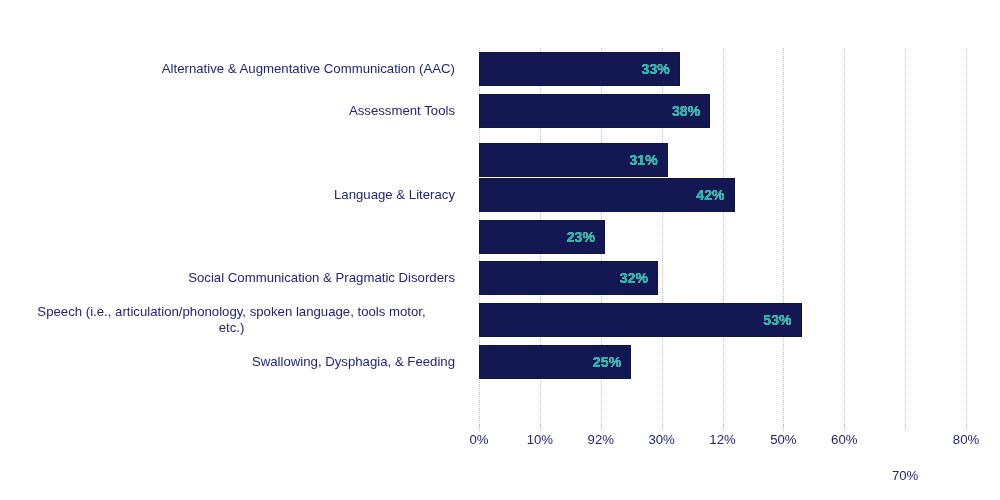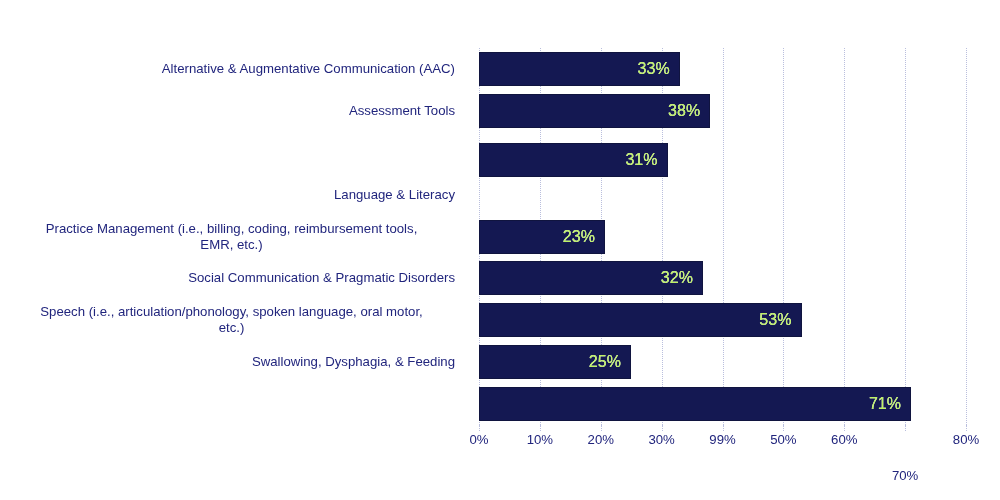--- a/index.html
+++ b/index.html
@@ -84,23 +84,23 @@
       radial-gradient(circle at 1px 1px, #30369b0 0.9px, rgba(0,0,0,0) 1.2px),
       radial-gradient(circle at 3px 3px, #30369b0 0.9px, rgba(0,0,0,0) 1.2px);
     background-size: 4px 4px, 4px 4px;
     border: 1px solid #10143f;
     display: flex;
     align-items: center;
     justify-content: flex-end;
     overflow: hidden;
   }
   .bar-value {
-    color: #bef264;
-    font-size: 16px;
-    font-weight: normal;
+    color: #14b8a6;
+    font-size: 14px;
+    font-weight: bold;
     letter-spacing: 0.1px;
     padding-right: 9px;
     white-space: nowrap;
     text-shadow: 0 0 0 #fff;
   }
 
   
   #category-labels {
     position: absolute;
     left: 0px;
@@ -146,24 +146,22 @@
 </style>
 </head>
 <body>
 
 <div id="chart-root">
 
   <div id="category-labels">
       <div class="cat-label" style="top: 12.9444px;">Alternative &amp; Augmentative Communication (AAC)</div>
       <div class="cat-label" style="top: 54.8333px;">Assessment Tools</div>
       <div class="cat-label" style="top: 138.611px;">Language &amp; Literacy</div>
-      <div class="cat-label two-line" style="top: 172.5px;">Practice Management (i.e., billing, coding, reimbursement tools,
-EMR, etc.)</div>
       <div class="cat-label" style="top: 222.389px;">Social Communication &amp; Pragmatic Disorders</div>
-      <div class="cat-label two-line" style="top: 256.278px;">Speech (i.e., articulation/phonology, spoken language, oral motor,
+      <div class="cat-label two-line" style="top: 256.278px;">Speech (i.e., articulation/phonology, spoken language, tools motor,
 etc.)</div>
       <div class="cat-label" style="top: 306.167px;">Swallowing, Dysphagia, &amp; Feeding</div>
     </div>
 
   <div id="plot-area">
     <div id="gridlines">
         <div class="gridline axis-zero" style="left: 0px;"></div>
         <div class="gridline" style="left: 60.875px;"></div>
         <div class="gridline" style="left: 121.75px;"></div>
         <div class="gridline" style="left: 182.625px;"></div>
@@ -182,65 +180,65 @@
         <div class="bar-row" style="top: 45.8333px;">
           <div class="bar" style="width: 231.325px;">
             <span class="bar-value">38%</span>
           </div>
         </div>
         <div class="bar-row" style="top: 95px;">
           <div class="bar" style="width: 188.713px;">
             <span class="bar-value">31%</span>
           </div>
         </div>
+        <div class="bar-row" style="top: 129.611px;">
+          <div class="bar" style="width: 255.675px;">
+            <span class="bar-value">42%</span>
+          </div>
+        </div>
         <div class="bar-row" style="top: 171.5px;">
           <div class="bar" style="width: 126px;">
             <span class="bar-value">23%</span>
           </div>
         </div>
         <div class="bar-row" style="top: 213.389px;">
-          <div class="bar" style="width: 224px;">
+          <div class="bar" style="width: 179px;">
             <span class="bar-value">32%</span>
           </div>
         </div>
         <div class="bar-row" style="top: 255.278px; border-radius: 15px;">
           <div class="bar" style="width: 322.637px;">
             <span class="bar-value">53%</span>
           </div>
         </div>
         <div class="bar-row" style="top: 297.167px;">
           <div class="bar" style="width: 152.188px;">
             <span class="bar-value">25%</span>
-          </div>
-        </div>
-        <div class="bar-row" style="top: 339.056px;">
-          <div class="bar" style="width: 432.212px;">
-            <span class="bar-value">71%</span>
           </div>
         </div>
       </div>
   </div>
 
   <div id="ticks">
       <div class="tickmark" style="left: 0px;"></div>
       <div class="tickmark" style="left: 60.875px;"></div>
       <div class="tickmark" style="left: 121.75px;"></div>
       <div class="tickmark" style="left: 182.625px;"></div>
       <div class="tickmark" style="left: 243.5px;"></div>
       <div class="tickmark" style="left: 304.375px;"></div>
       <div class="tickmark" style="left: 365.25px;"></div>
       <div class="tickmark" style="left: 426.125px;"></div>
       <div class="tickmark" style="left: 487px;"></div>
     </div>
 
   <div id="xaxis-labels">
       <div class="x-tick-label" style="left: 0px;">0%</div>
       <div class="x-tick-label" style="left: 60.875px; text-align: center;">10%</div>
-      <div class="x-tick-label" style="left: 121.75px;">20%</div>
+      <div class="x-tick-label" style="left: 121.75px;">92%</div>
       <div class="x-tick-label" style="left: 182.625px;">30%</div>
-      <div class="x-tick-label" style="left: 243.5px;">99%</div>
+      <div class="x-tick-label" style="left: 243.5px;">12%</div>
       <div class="x-tick-label" style="left: 304.375px;">50%</div>
       <div class="x-tick-label" style="left: 365.25px; text-align: right;">60%</div>
       <div class="x-tick-label" style="left: 426.125px; margin-top: 36px;">70%</div>
       <div class="x-tick-label" style="left: 487px;">80%</div>
     </div>
 
 </div>
 
 </body></html>

